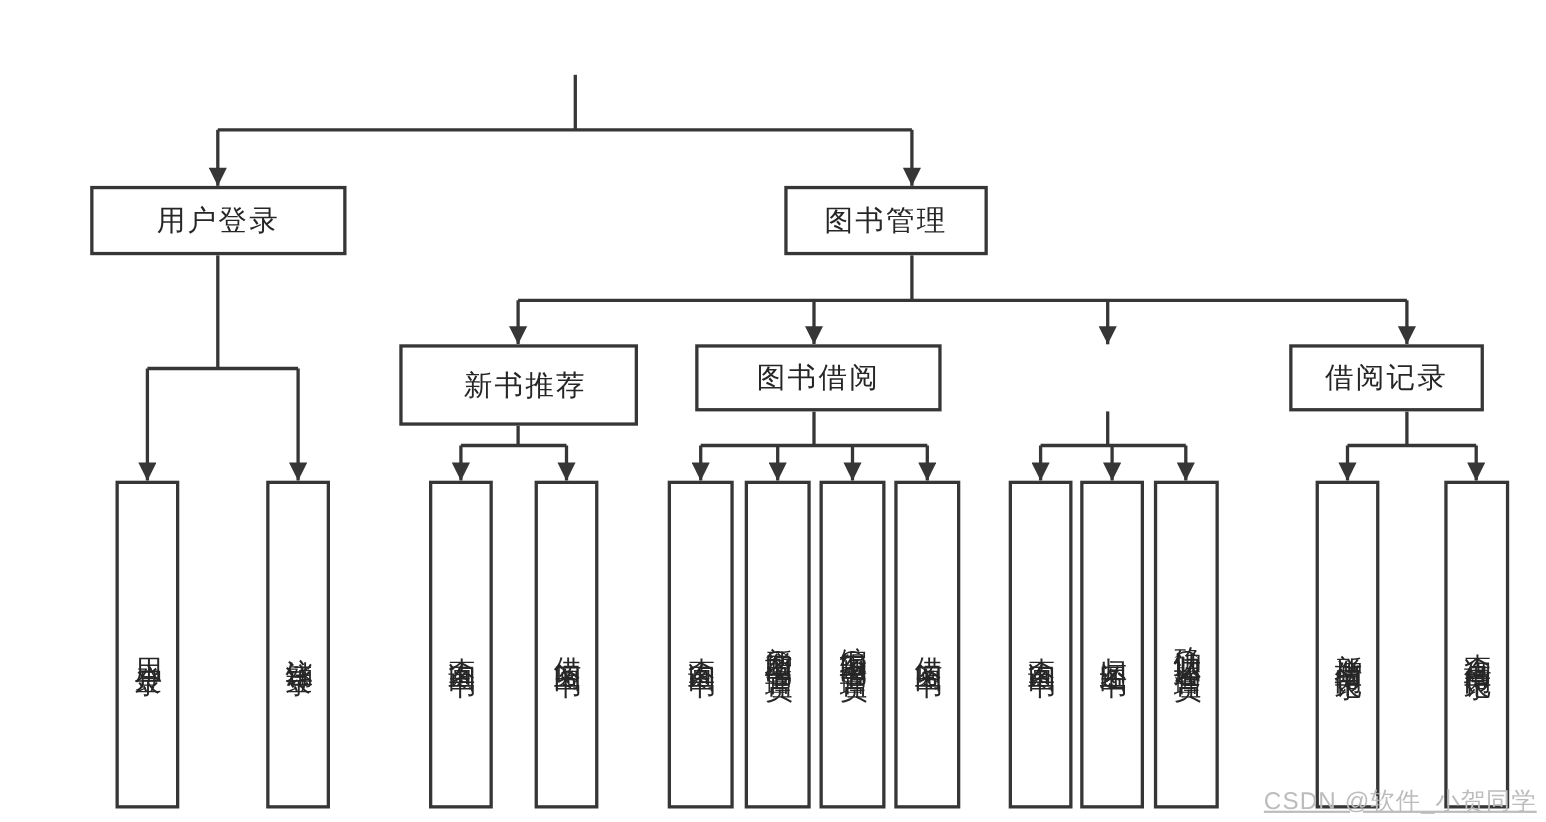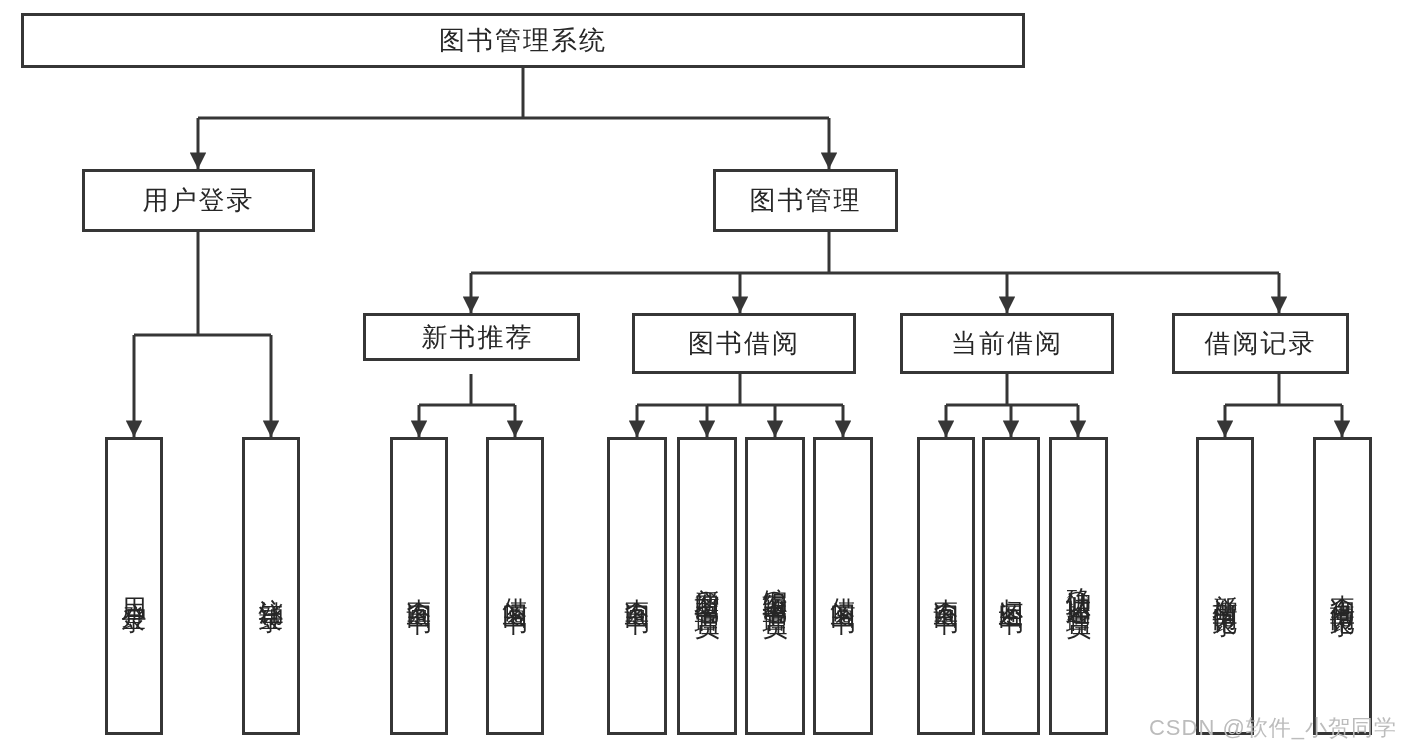--- a/index.html
+++ b/index.html
@@ -47,20 +47,21 @@
   }
   #watermark {
     position: absolute;
     right: 8px;
     bottom: 4px;
     font-size: 22px;
     color: #bcbcbc;
     letter-spacing: 1px;
     z-index: 5;
     white-space: nowrap;
+    text-decoration: underline;
   }
   line { stroke: #363636; stroke-width: 3; }
 </style>
 </head>
 <body>
 
 <div id="canvas">
 
   <svg id="wires" viewBox="0 0 1405 747">
     <defs>
@@ -117,39 +118,33 @@
     </g>
 
     <g>
       <line x1="1279" y1="374" x2="1279" y2="405"></line>
       <line x1="1225" y1="405" x2="1342" y2="405"></line>
       <line x1="1225" y1="405" x2="1225" y2="437" marker-end="url(#arr)"></line>
       <line x1="1342" y1="405" x2="1342" y2="437" marker-end="url(#arr)"></line>
     </g>
   </svg>
 
-  <div class="node node-h" style="left:21px; top:13px; width:1004px; height:55px;">
-    <span>图书管理系统</span>
-  </div>
 
   <div class="node node-h" style="left:82px; top:169px; width:233px; height:63px;">
     <span>用户登录</span>
   </div>
   <div class="node node-h" style="left:713px; top:169px; width:185px; height:63px;">
     <span>图书管理</span>
   </div>
 
-  <div class="node node-h" style="left:363px; top:313px; width:217px; height:48px;padding-left:12px;">
+  <div class="node node-h" style="left:363px; top:313px; width:217px; height:74px;padding-left:12px;">
     <span>新书推荐</span>
   </div>
   <div class="node node-h" style="left:632px; top:313px; width:224px; height:61px;">
     <span>图书借阅</span>
-  </div>
-  <div class="node node-h" style="left:900px; top:313px; width:214px; height:61px;">
-    <span>当前借阅</span>
   </div>
   <div class="node node-h" style="left:1172px; top:313px; width:177px; height:61px;">
     <span>借阅记录</span>
   </div>
 
   <div class="node node-v" style="left:105px; top:437px; width:58px; height:298px;">
     <span>用户登录</span>
   </div>
   <div class="node node-v" style="left:242px; top:437px; width:58px; height:298px;">
     <span>注销登录</span>

